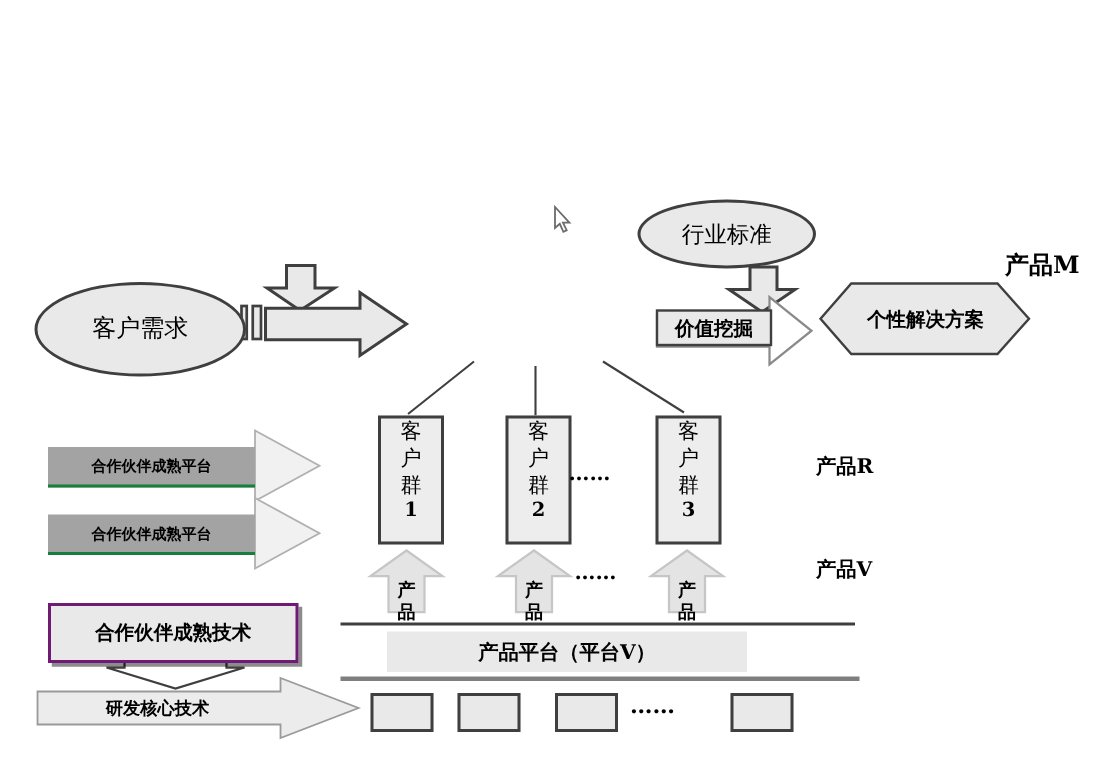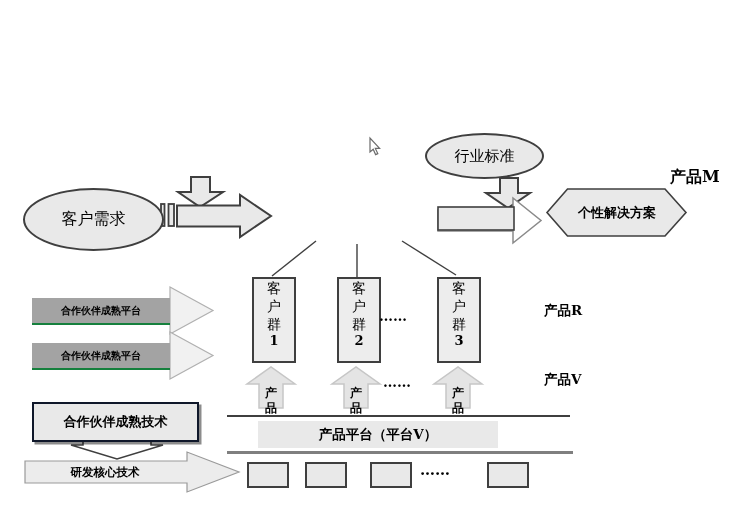--- a/index.html
+++ b/index.html
@@ -14,21 +14,21 @@
   .bold{font-weight:700;}
   .vbox{position:absolute;z-index:2;width:40px;height:82px;background:#ededed;border:2px solid #3f3f3f;
         display:flex;flex-direction:column;align-items:center;justify-content:flex-start;}
   .vchars{width:1em;word-break:break-all;line-height:18px;font-size:14px;text-align:center;}
   .vnum{font-size:13px;font-weight:700;line-height:16px;}
   .varrow-label{width:1em;word-break:break-all;line-height:15px;font-size:12px;font-weight:700;text-align:center;margin-top:16px;}
   .plat-bar{position:absolute;z-index:2;left:32px;width:138px;height:25px;background:#a3a3a3;
             border-bottom:2px solid #15803d;display:flex;align-items:center;justify-content:center;
             font-size:10px;font-weight:700;}
   .tech-box{position:absolute;z-index:2;left:32px;top:402px;width:163px;height:36px;background:#e9e9e9;
-            border:2px solid #0f172a;box-shadow:2.5px 2.5px 0 rgba(0,0,0,0.45);
+            border:2px solid #701a75;box-shadow:2.5px 2.5px 0 rgba(0,0,0,0.45);
             display:flex;align-items:center;justify-content:center;font-size:13px;font-weight:700;}
   .platform-v{position:absolute;z-index:2;left:258px;top:421px;width:240px;height:27px;background:#e9e9e9;
               display:flex;align-items:center;justify-content:center;font-size:13.5px;font-weight:700;}
   .mini-box{position:absolute;z-index:2;top:462px;width:38px;height:22px;background:#e9e9e9;border:2px solid #3f3f3f;}
   .dots{position:absolute;z-index:2;font-weight:700;font-size:14px;letter-spacing:0;}
   .plabel{position:absolute;z-index:2;font-size:13.5px;font-weight:600;white-space:nowrap;}
 </style>
 </head>
 <body>
 
@@ -71,20 +71,21 @@
   </svg>
 
 
   <div class="ellipse" style="left:23px;top:188px;width:137px;height:59px;font-size:16px;">
     <span>客户需求</span>
   </div>
   <div class="ellipse" style="left:425px;top:133px;width:115px;height:42px;">
     <span>行业标准</span>
   </div>
 
+  <div class="txt center bold" style="left:438px;top:207px;width:76px;height:23px;font-size:13px;">价值挖掘</div>
 
   <div class="txt center bold" style="left:557px;top:196px;width:120px;height:33px;font-size:13px;">个性解决方案</div>
 
   <div class="plabel" style="left:670px;top:167px;font-size:16px;">产品M</div>
   <div class="plabel" style="left:544px;top:302px;">产品R</div>
   <div class="plabel" style="left:544px;top:371px;">产品V</div>
 
   <div class="vbox" style="left:252px;top:277px;">
     <span class="vchars">客户群</span>
     <span class="vnum">1</span>

